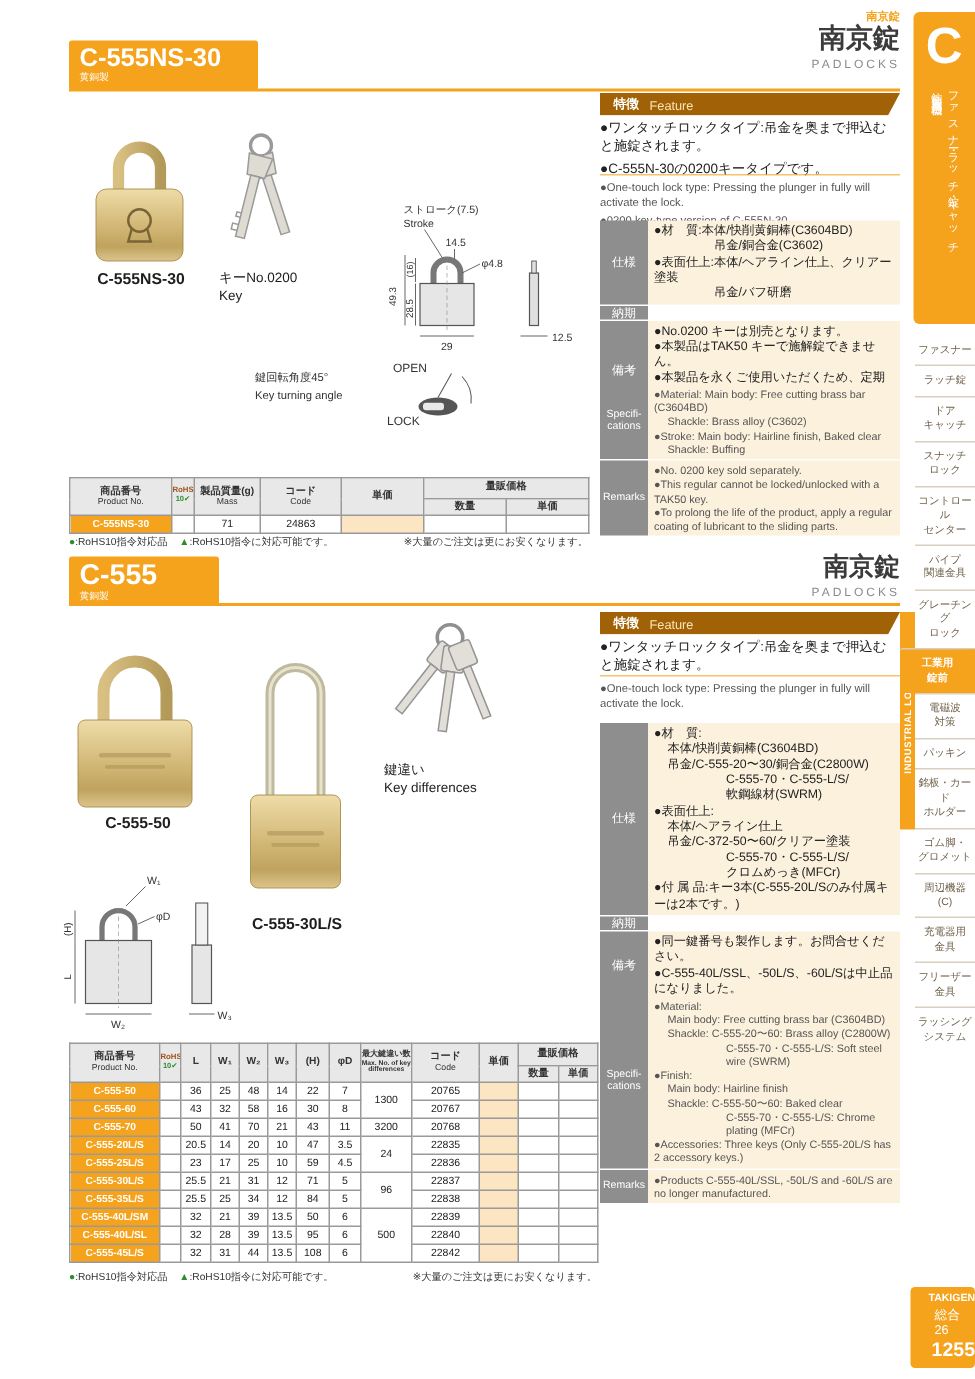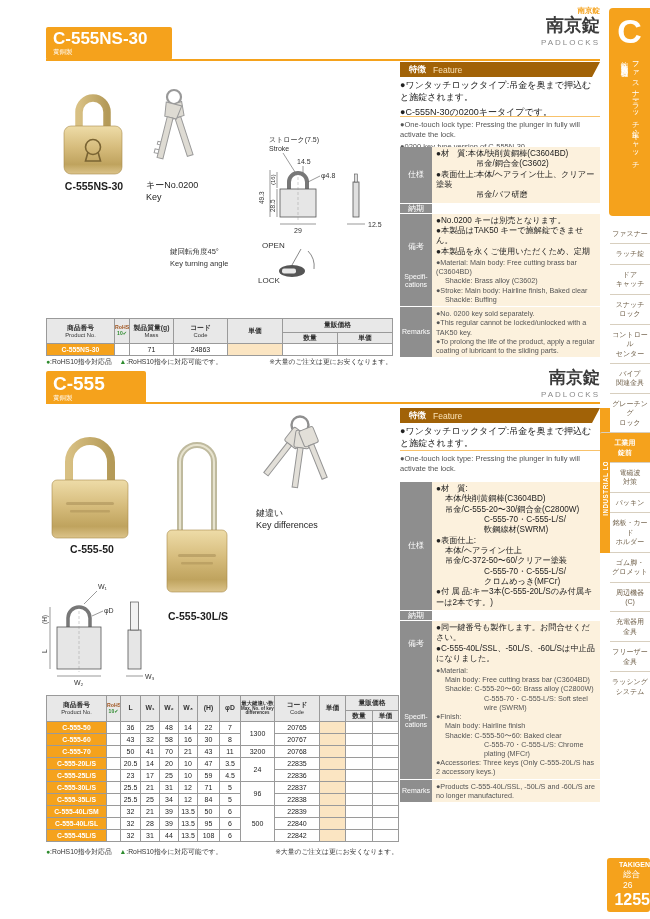--- a/index.html
+++ b/index.html
@@ -67,21 +67,21 @@
          white-space:pre-line;box-sizing:border-box;}
   .mitem + .mitem{border-top:1px solid #D8CFBF;}
   .mitem.active{margin-left:-10px;width:50px;background:#F5A21C;color:#fff;font-weight:bold;border-radius:2px 0 0 2px;}
   .ilstrip{background:#F5A21C;display:flex;align-items:center;justify-content:center;}
   .ilstrip span{writing-mode:vertical-rl;transform:rotate(180deg);font-size:6.3px;color:#fff;font-weight:bold;
                 letter-spacing:.5px;white-space:nowrap;}
   .pagebox{background:#F5A21C;border-radius:3px;color:#fff;display:flex;flex-direction:column;
            align-items:flex-end;justify-content:center;box-sizing:border-box;padding-left:16px;}
   .pagebox .b1{font-size:7px;font-weight:bold;line-height:1.2;}
   .pagebox .b2{font-size:8.5px;line-height:1.25;}
-  .pagebox .b3{font-size:16px;font-weight:bold;line-height:1.2;}
+  .pagebox .b3{font-size:13px;font-weight:bold;line-height:1.2;}
 
   
   .plabel{font-weight:bold;font-size:10.5px;color:#1d1d1d;text-align:center;}
   .klabel{font-size:9px;color:#1d1d1d;line-height:1.3;}
   svg text{font-family:"Liberation Sans","DejaVu Sans",sans-serif;fill:#333;}
 </style>
 </head>
 <body>
 
 <div class="page">

